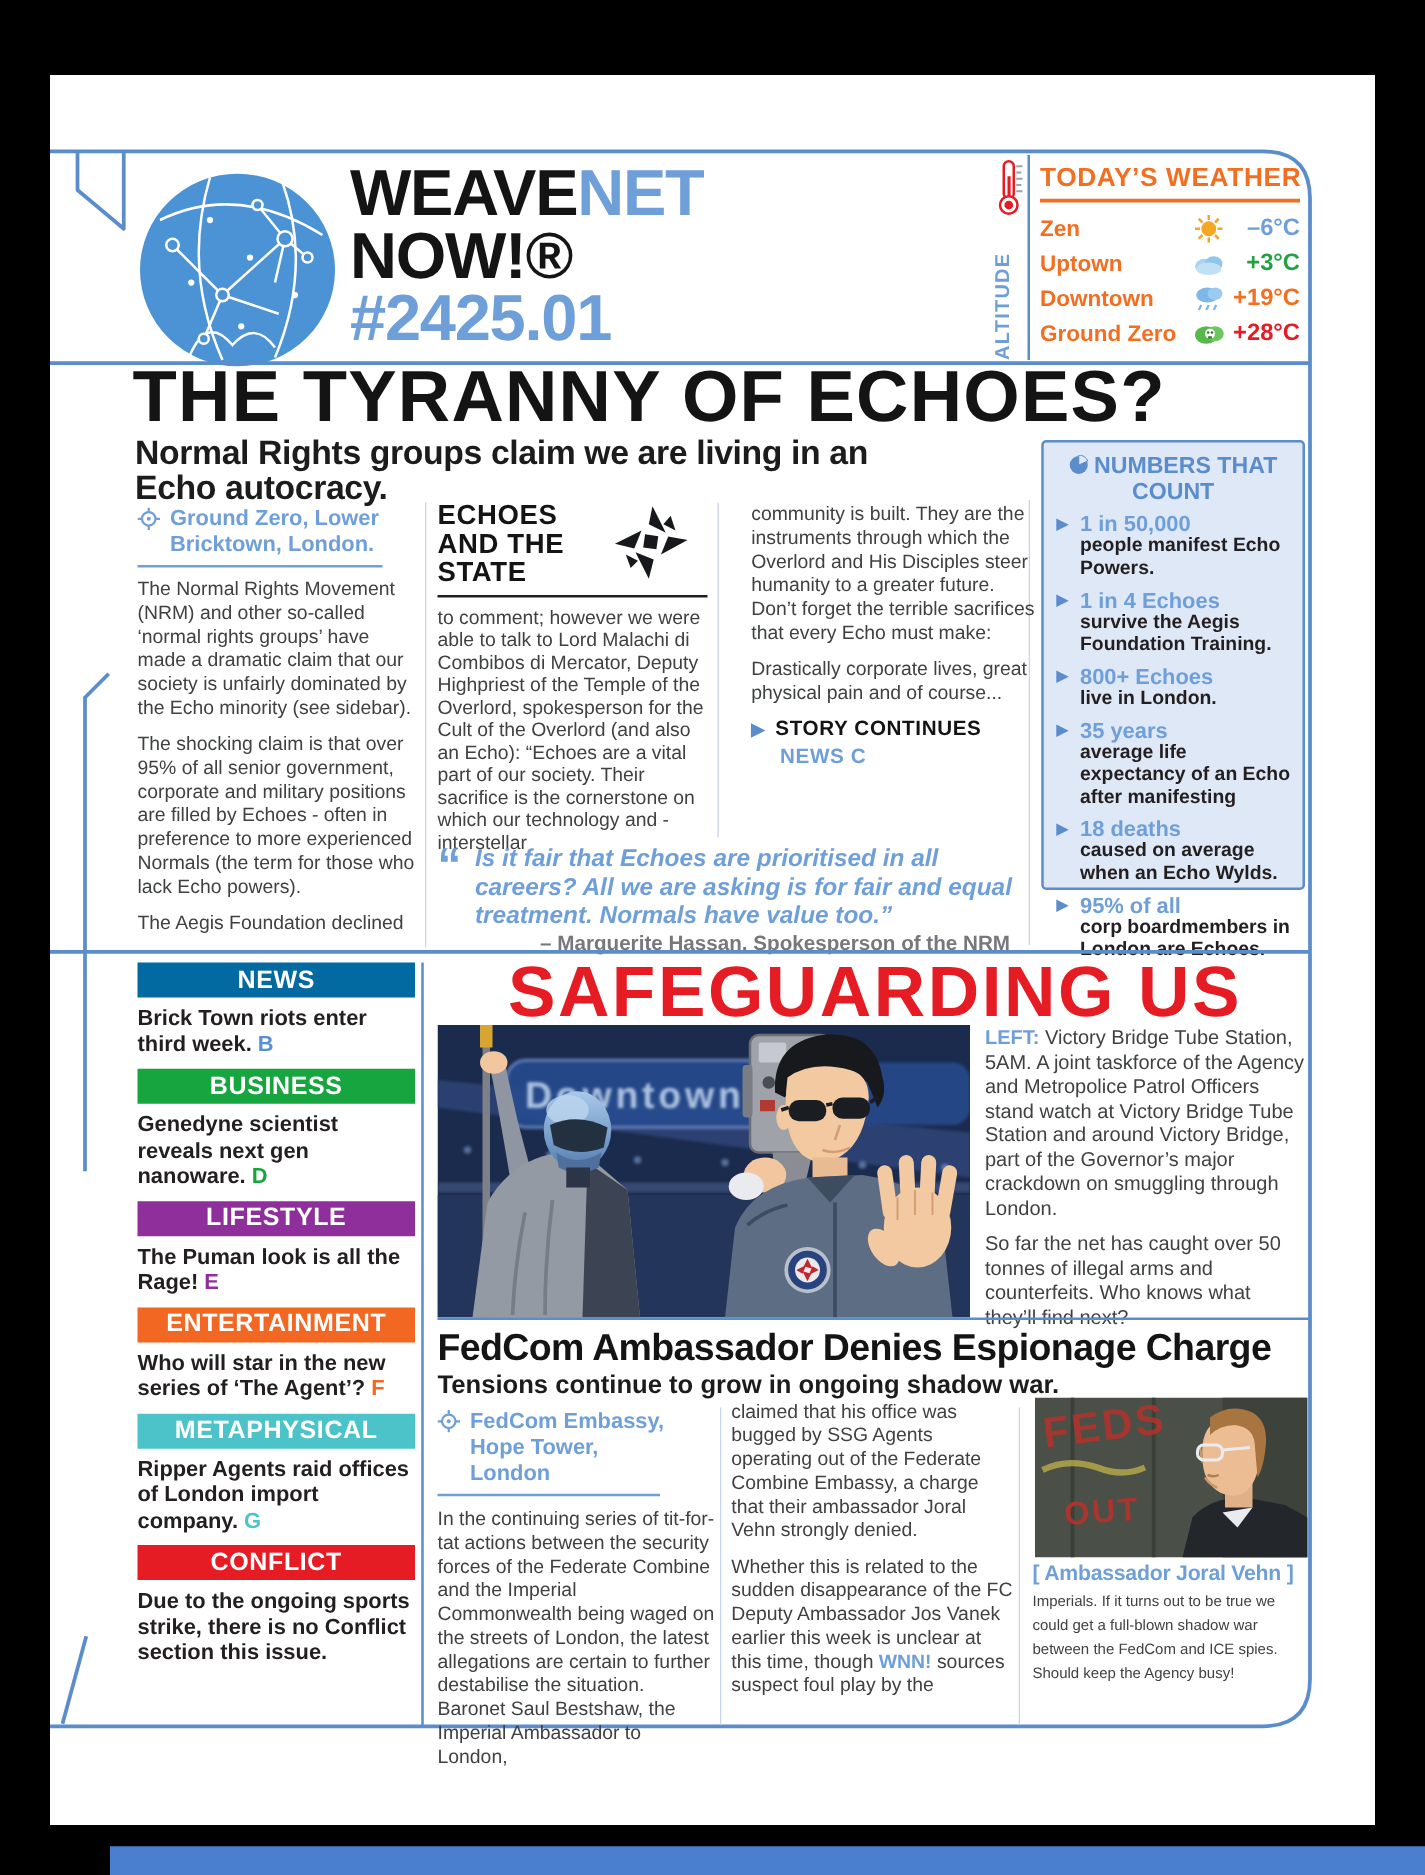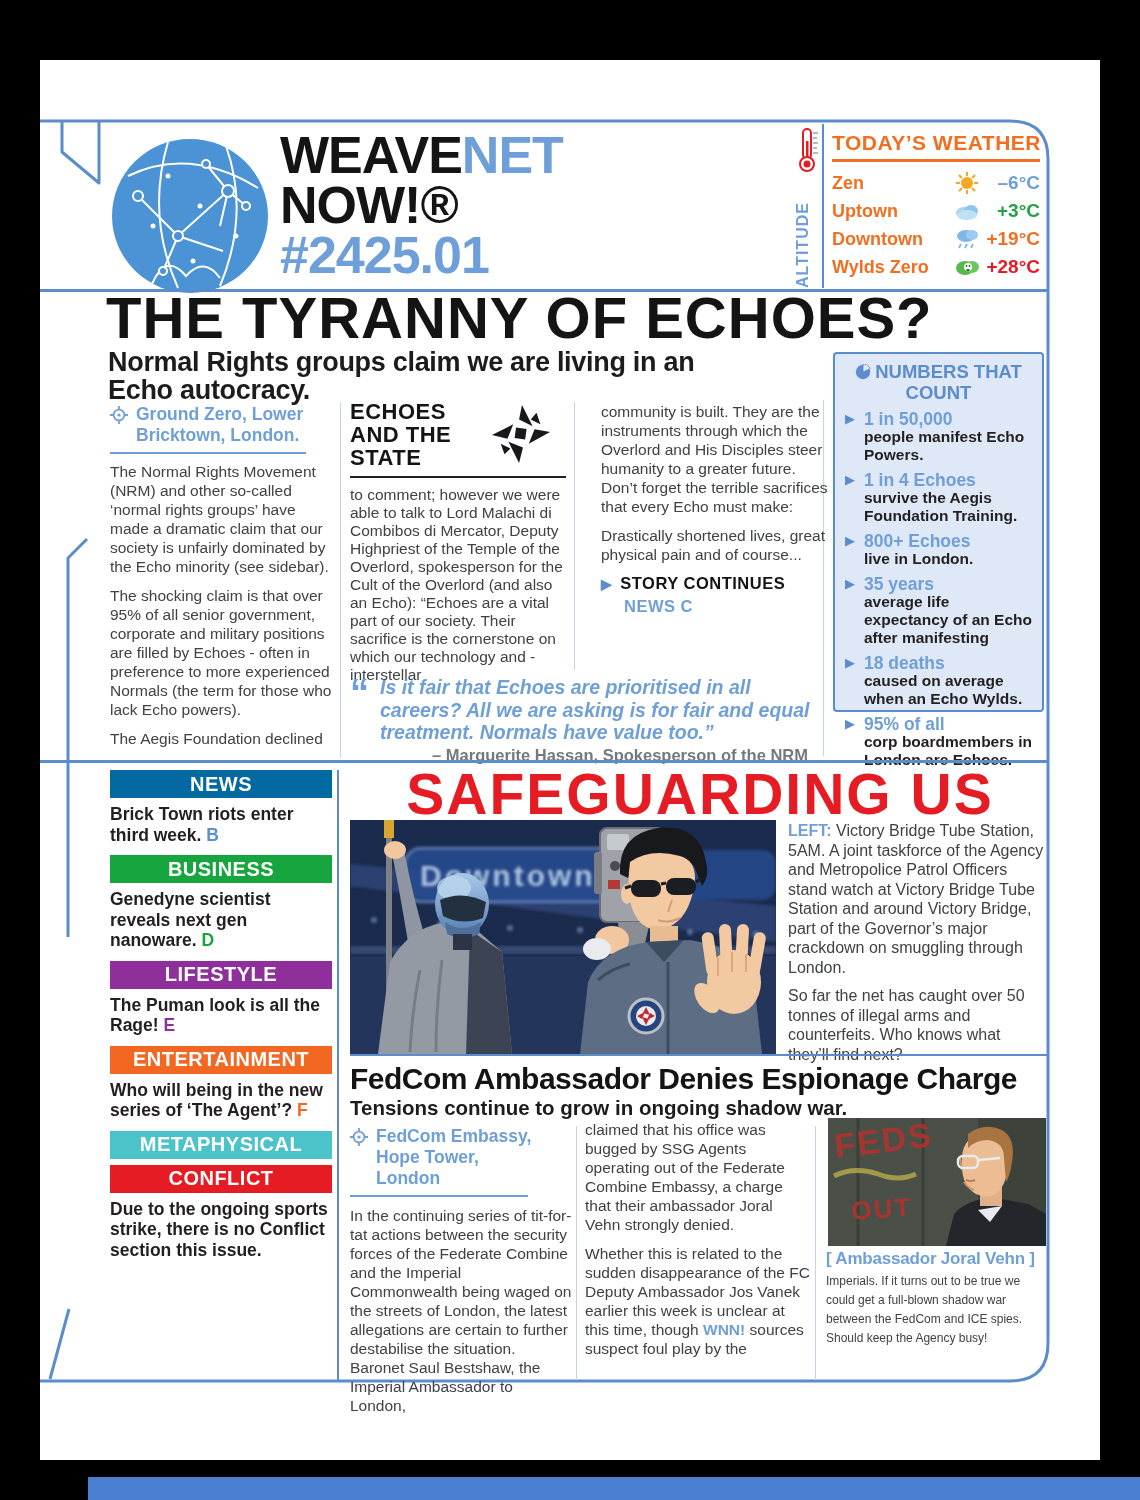--- a/index.html
+++ b/index.html
@@ -175,21 +175,21 @@
   </div>
   <div class="wx-row" style="top:255px;">
     <svg class="wx-ico" viewBox="0 0 26 24">
       <ellipse cx="11" cy="13" rx="9" ry="7" fill="#57b94c"></ellipse>
         <ellipse cx="18" cy="12" rx="7" ry="6" fill="#6cc75f"></ellipse>
       <circle cx="14" cy="12" r="4" fill="#fff"></circle>
         <circle cx="12.5" cy="11" r="1" fill="#2c7a2a"></circle>
       <circle cx="15.5" cy="11" r="1" fill="#2c7a2a"></circle>
         <rect x="12.5" y="14" width="3" height="2" fill="#2c7a2a"></rect>
     </svg>
-    <span class="wx-zone">Wylds Zero</span>
+    <span class="wx-zone">Ground Zero</span>
     <span class="wx-temp" style="color: rgb(229, 28, 35);">+28°C</span>
   </div>
 
   <div class="rule" style="left:40px;top:289px;width:1008px;height:3px;"></div>
 
   <div class="h1">THE TYRANNY OF ECHOES?</div>
   <div class="h1sub">Normal Rights groups claim we are living in an Echo autocracy.</div>
 
   <div class="colrule" style="left:340px;top:402px;height:356px;"></div>
   <div class="colrule" style="left:574px;top:402px;height:268px;"></div>
@@ -227,21 +227,21 @@
             <path d="M15 53 L11 42 L21 47 Z"></path>
         </g>
       </svg>
       <div style="height:2px;background:#231f20;margin:7px 0 8px 0;"></div>
     </div>
     <p style="line-height:18px;">to comment; however we were able to talk to Lord Malachi di Combibos di Mercator, Deputy Highpriest of the Temple of the Overlord, spokesperson for the Cult of the Overlord (and also an Echo): “Echoes are a vital part of our society. Their sacrifice is the cornerstone on which our technology and - interstellar</p>
   </div>
 
   <div class="body-col" style="left:585px;top:402px;width:234px;margin-left:16px;">
     <p>community is built. They are the instruments through which the Overlord and His Disciples steer humanity to a greater future. Don’t forget the terrible sacrifices that every Echo must make:</p>
-    <p>Drastically shortened lives, great physical pain and of course...</p>
+    <p>Drastically corporate lives, great physical pain and of course...</p>
     <div class="continues">
       <span class="tri">▶</span><span>STORY CONTINUES</span>
       <span class="target">NEWS C</span>
     </div>
   </div>
 
   <div class="quote">
     <span class="qmark">“</span>
     <div class="qtext">Is it fair that Echoes are prioritised in all careers? All we are asking is for fair and equal treatment. Normals have value too.”</div>
     <div class="qattr">– Marguerite Hassan, Spokesperson of the NRM</div>
@@ -306,25 +306,27 @@
     <div class="sec-bar" style="background-color: rgb(142, 47, 156);">
       <span>LIFESTYLE</span>
       </div>
     <div class="sec-text">
       <span>The Puman look is all the Rage! </span><span class="sec-ref" style="color: rgb(142, 47, 156);">E</span></div>
 
     <div class="sec-bar" style="background-color: rgb(242, 103, 34);">
       <span>ENTERTAINMENT</span>
       </div>
     <div class="sec-text">
-      <span>Who will being in the new series of ‘The Agent’? </span><span class="sec-ref" style="color: rgb(242, 103, 34);">F</span></div>
+      <span>Who will star in the new series of ‘The Agent’? </span><span class="sec-ref" style="color: rgb(242, 103, 34);">F</span></div>
 
     <div class="sec-bar" style="background-color: rgb(76, 195, 201);">
       <span>METAPHYSICAL</span>
       </div>
+    <div class="sec-text">
+      <span>Ripper Agents raid offices of London import company. </span><span class="sec-ref" style="color: rgb(76, 195, 201);">G</span></div>
 
     <div class="sec-bar" style="background-color: rgb(229, 28, 35);">
       <span>CONFLICT</span>
       </div>
     <div class="sec-text">
       <span>Due to the ongoing sports strike, there is no Conflict section this issue.</span></div>
   </div>
 
   <div class="h2red">SAFEGUARDING US</div>
 

